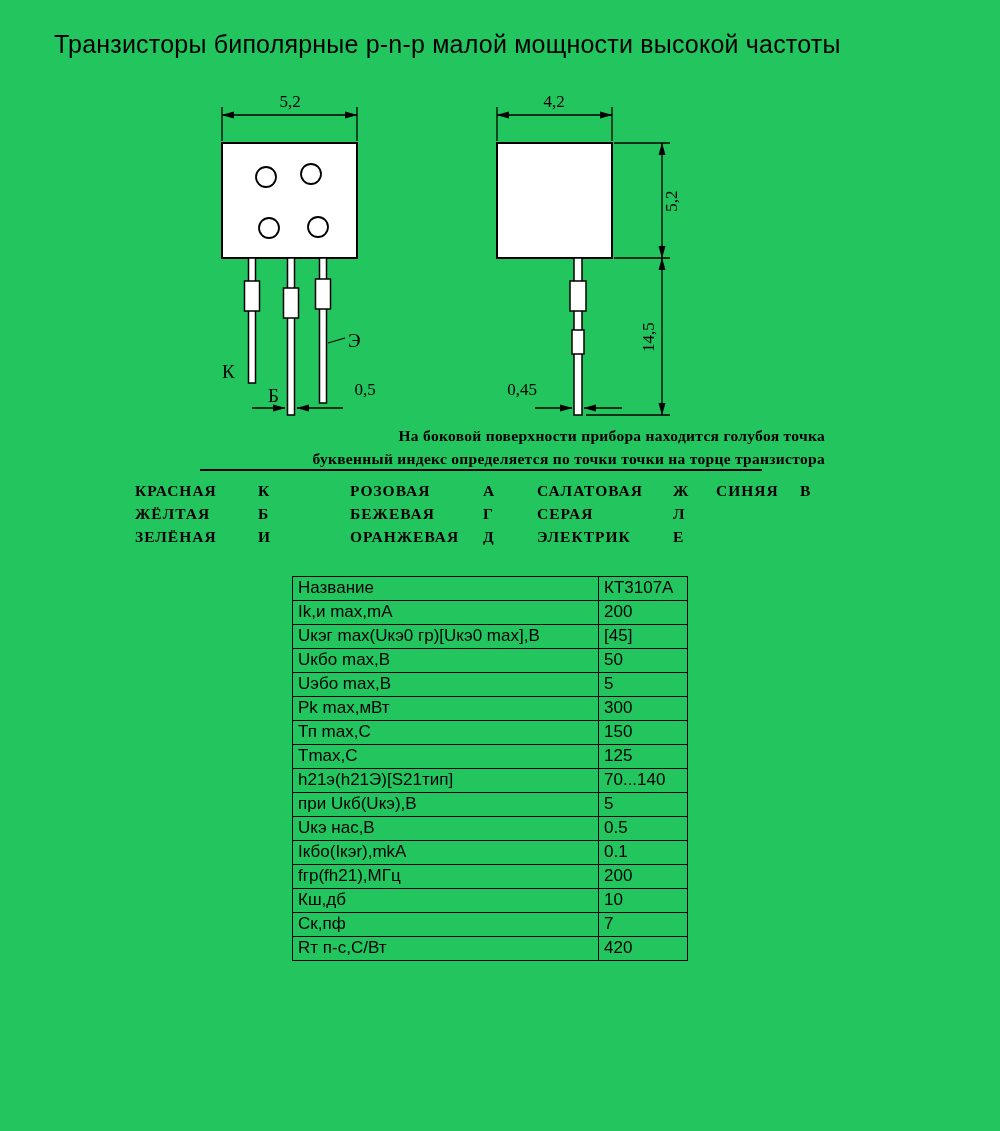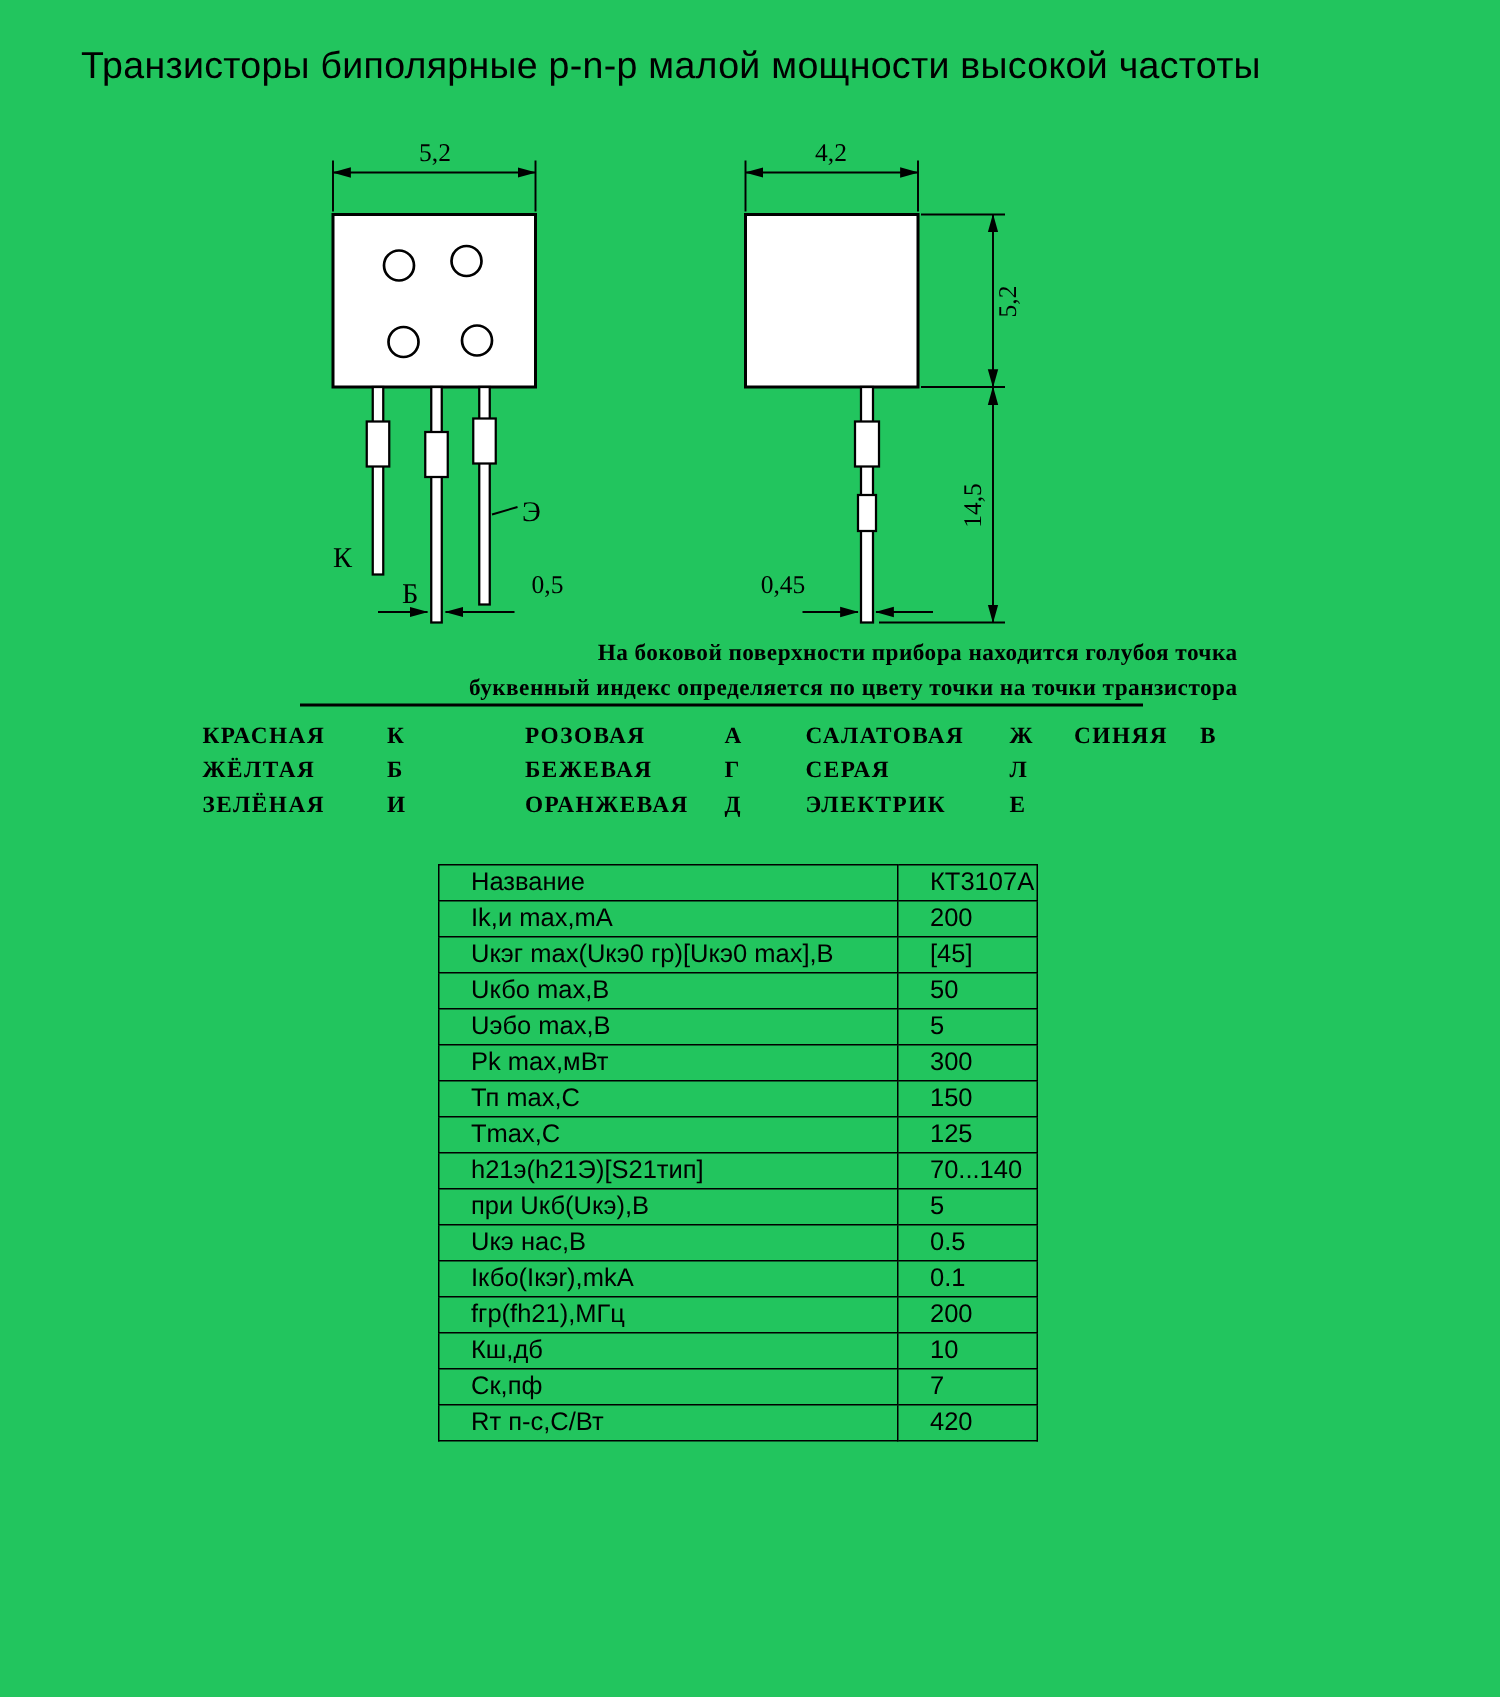--- a/index.html
+++ b/index.html
@@ -36,21 +36,21 @@
     display:grid;
     grid-template-columns:123px 92px 133px 54px 136px 43px 84px 1fr;
     height:23px; line-height:23px;font-family:Liberation Serif, serif;
   }
 
   .params {
     position:absolute; left:292px; top:576px;
     border-collapse:collapse; font-size:17px;
     font-family:"Liberation Sans", sans-serif;
   }
-  .params td { border:1.5px solid #000; height:24px; padding:0 2px 1px 21px; vertical-align:middle; }
+  .params td { border:1.5px solid #000; height:24px; padding:0 2px 1px 5px; vertical-align:middle; }
   .params td.name  { width:306px; }
   .params td.value { width:89px;margin-left:45px; }
 
   
   .ln   { stroke:#000; stroke-width:1.3; fill:none; }
   .body { stroke:#000; stroke-width:2; fill:#fff; }
   .lead { stroke:#000; stroke-width:1.5; fill:#fff; }
   .hole { stroke:#000; stroke-width:1.8; fill:#fff; }
   .dimt { font-family:"Liberation Serif", serif; font-size:17px; fill:#000; }
   .lblt { font-family:"Liberation Serif", serif; font-size:19px; fill:#000; }
@@ -123,21 +123,21 @@
       <text class="dimt" x="524" y="252" text-anchor="middle" transform="rotate(-90 524 252)">14,5</text>
 
       <line class="ln" x1="405" y1="323" x2="442" y2="323" marker-end="url(#dimarrow)"></line>
       <line class="ln" x1="492" y1="323" x2="454" y2="323" marker-end="url(#dimarrow)"></line>
       <text class="dimt" x="392" y="310" text-anchor="middle">0,45</text>
     </g>
   </svg>
 
   <div class="notes">
     <div>На боковой поверхности прибора находится голубоя точка</div>
-    <div>буквенный индекс определяется по цвету точки на точки транзистора</div>
+    <div>буквенный индекс определяется по точки точки на торце транзистора</div>
   </div>
   <div class="notes-divider"></div>
 
   <div class="color-table">
     <div class="cc-row">
         <span>КРАСНАЯ</span>
         <span>К</span>
         <span>РОЗОВАЯ</span>
         <span>А</span>
         <span>САЛАТОВАЯ</span>

